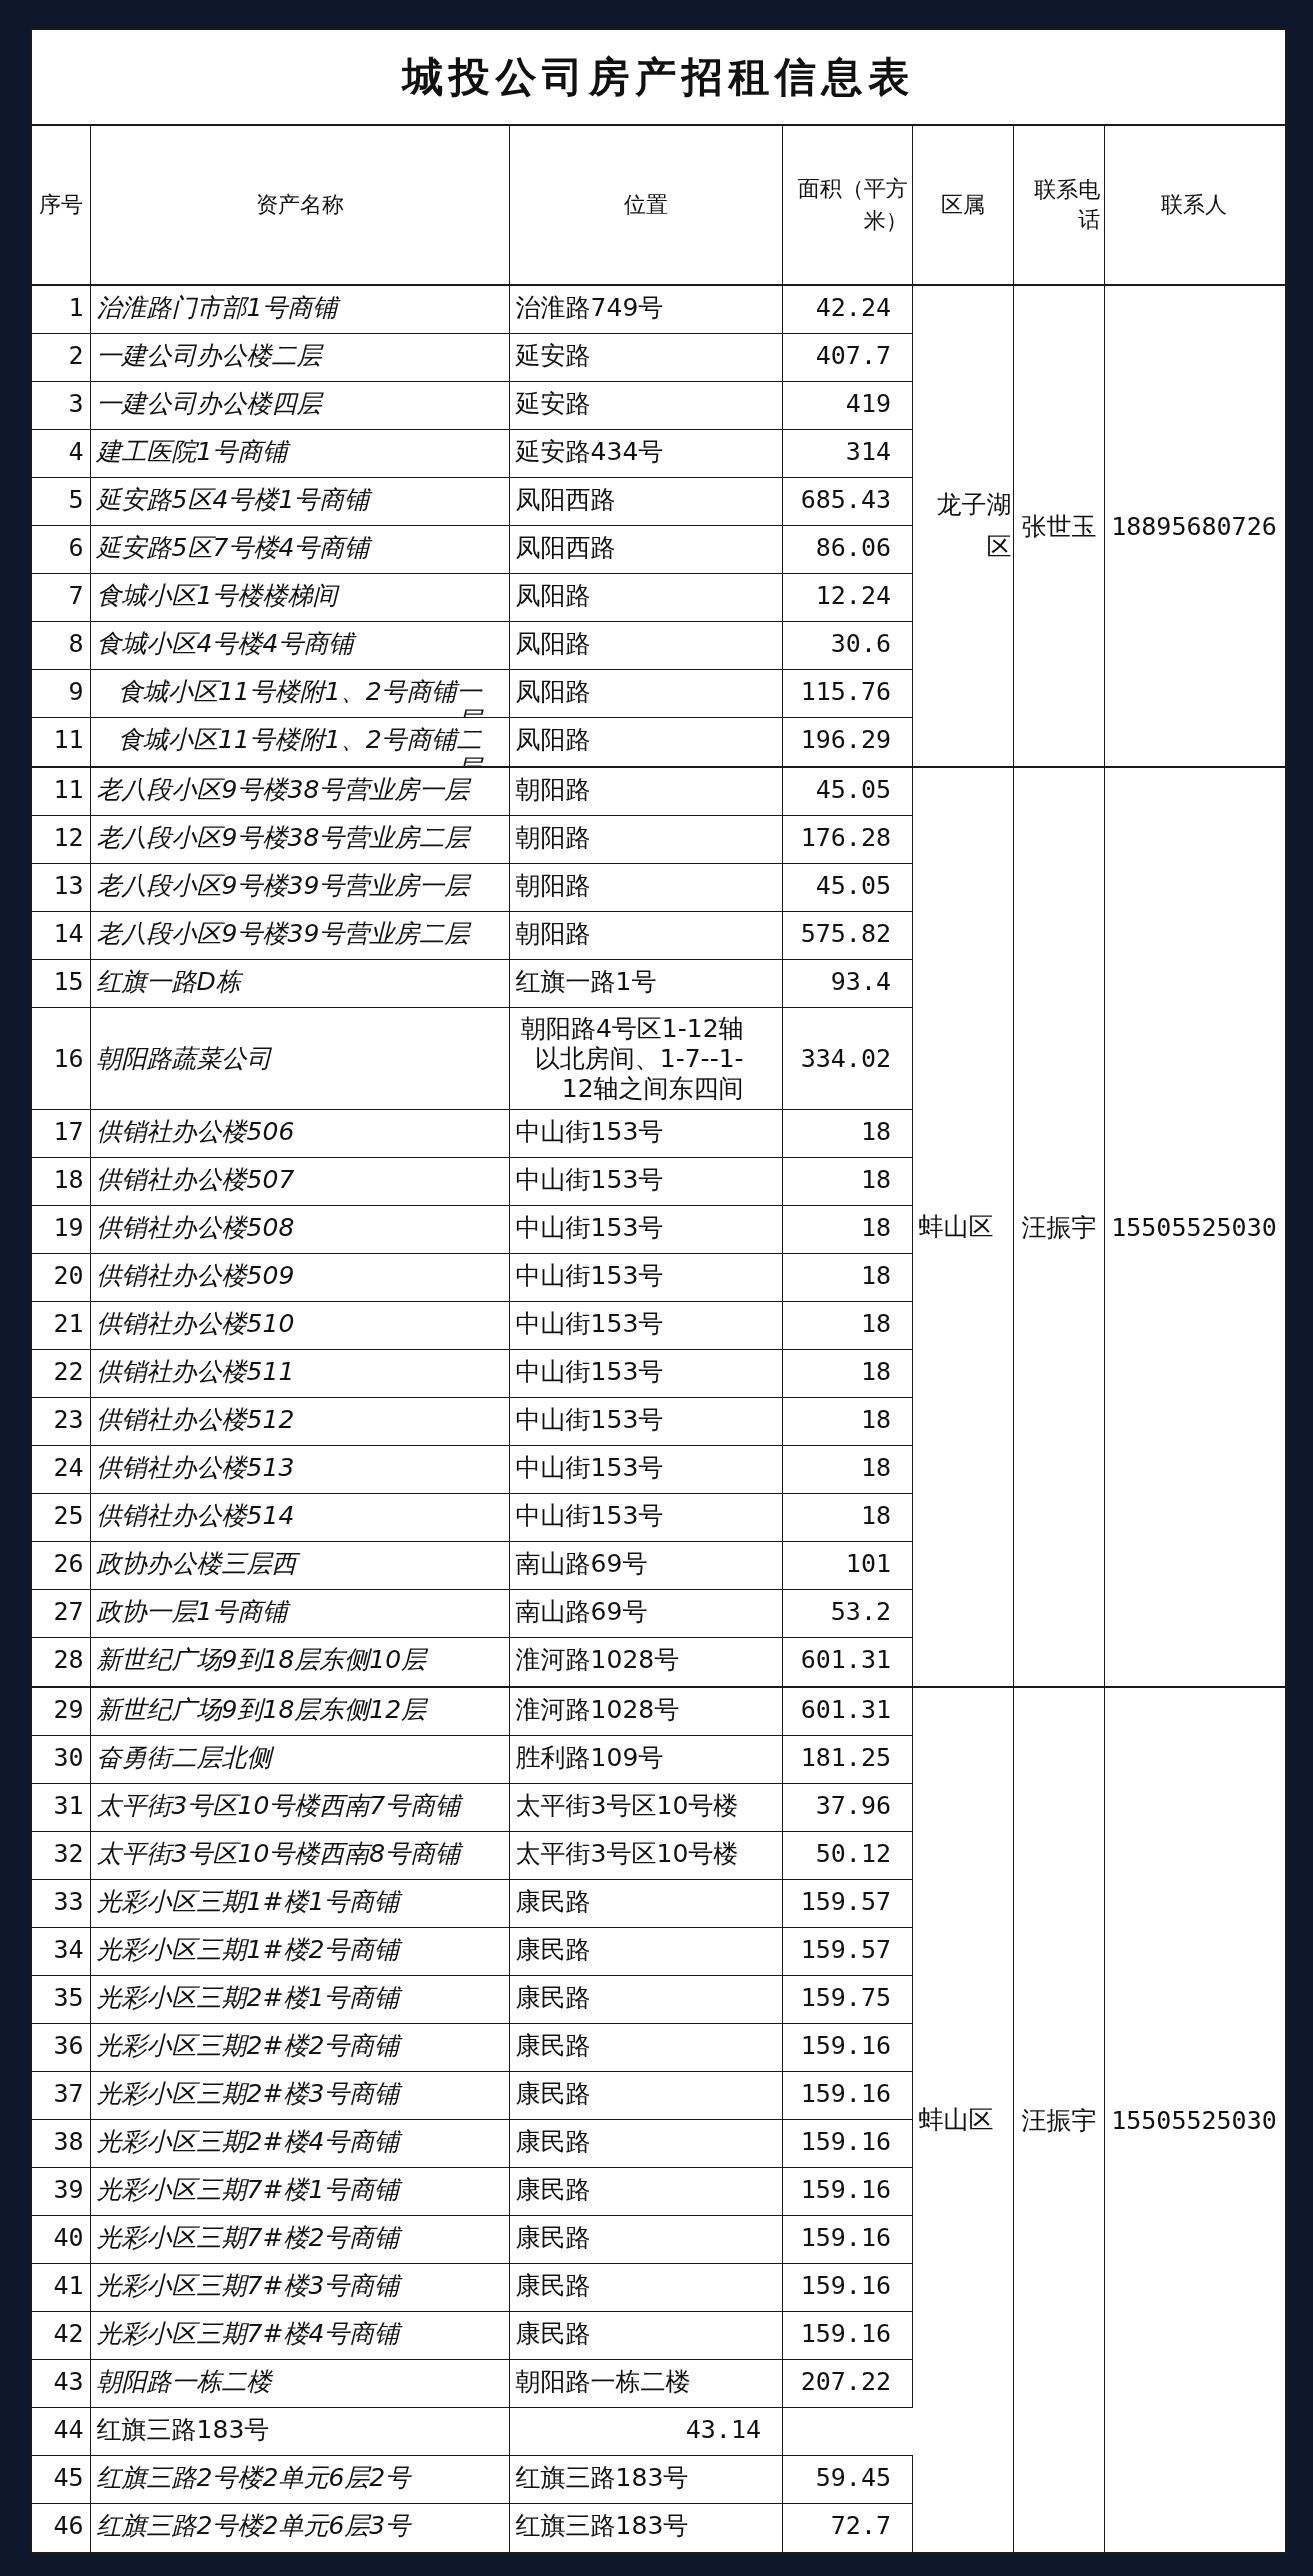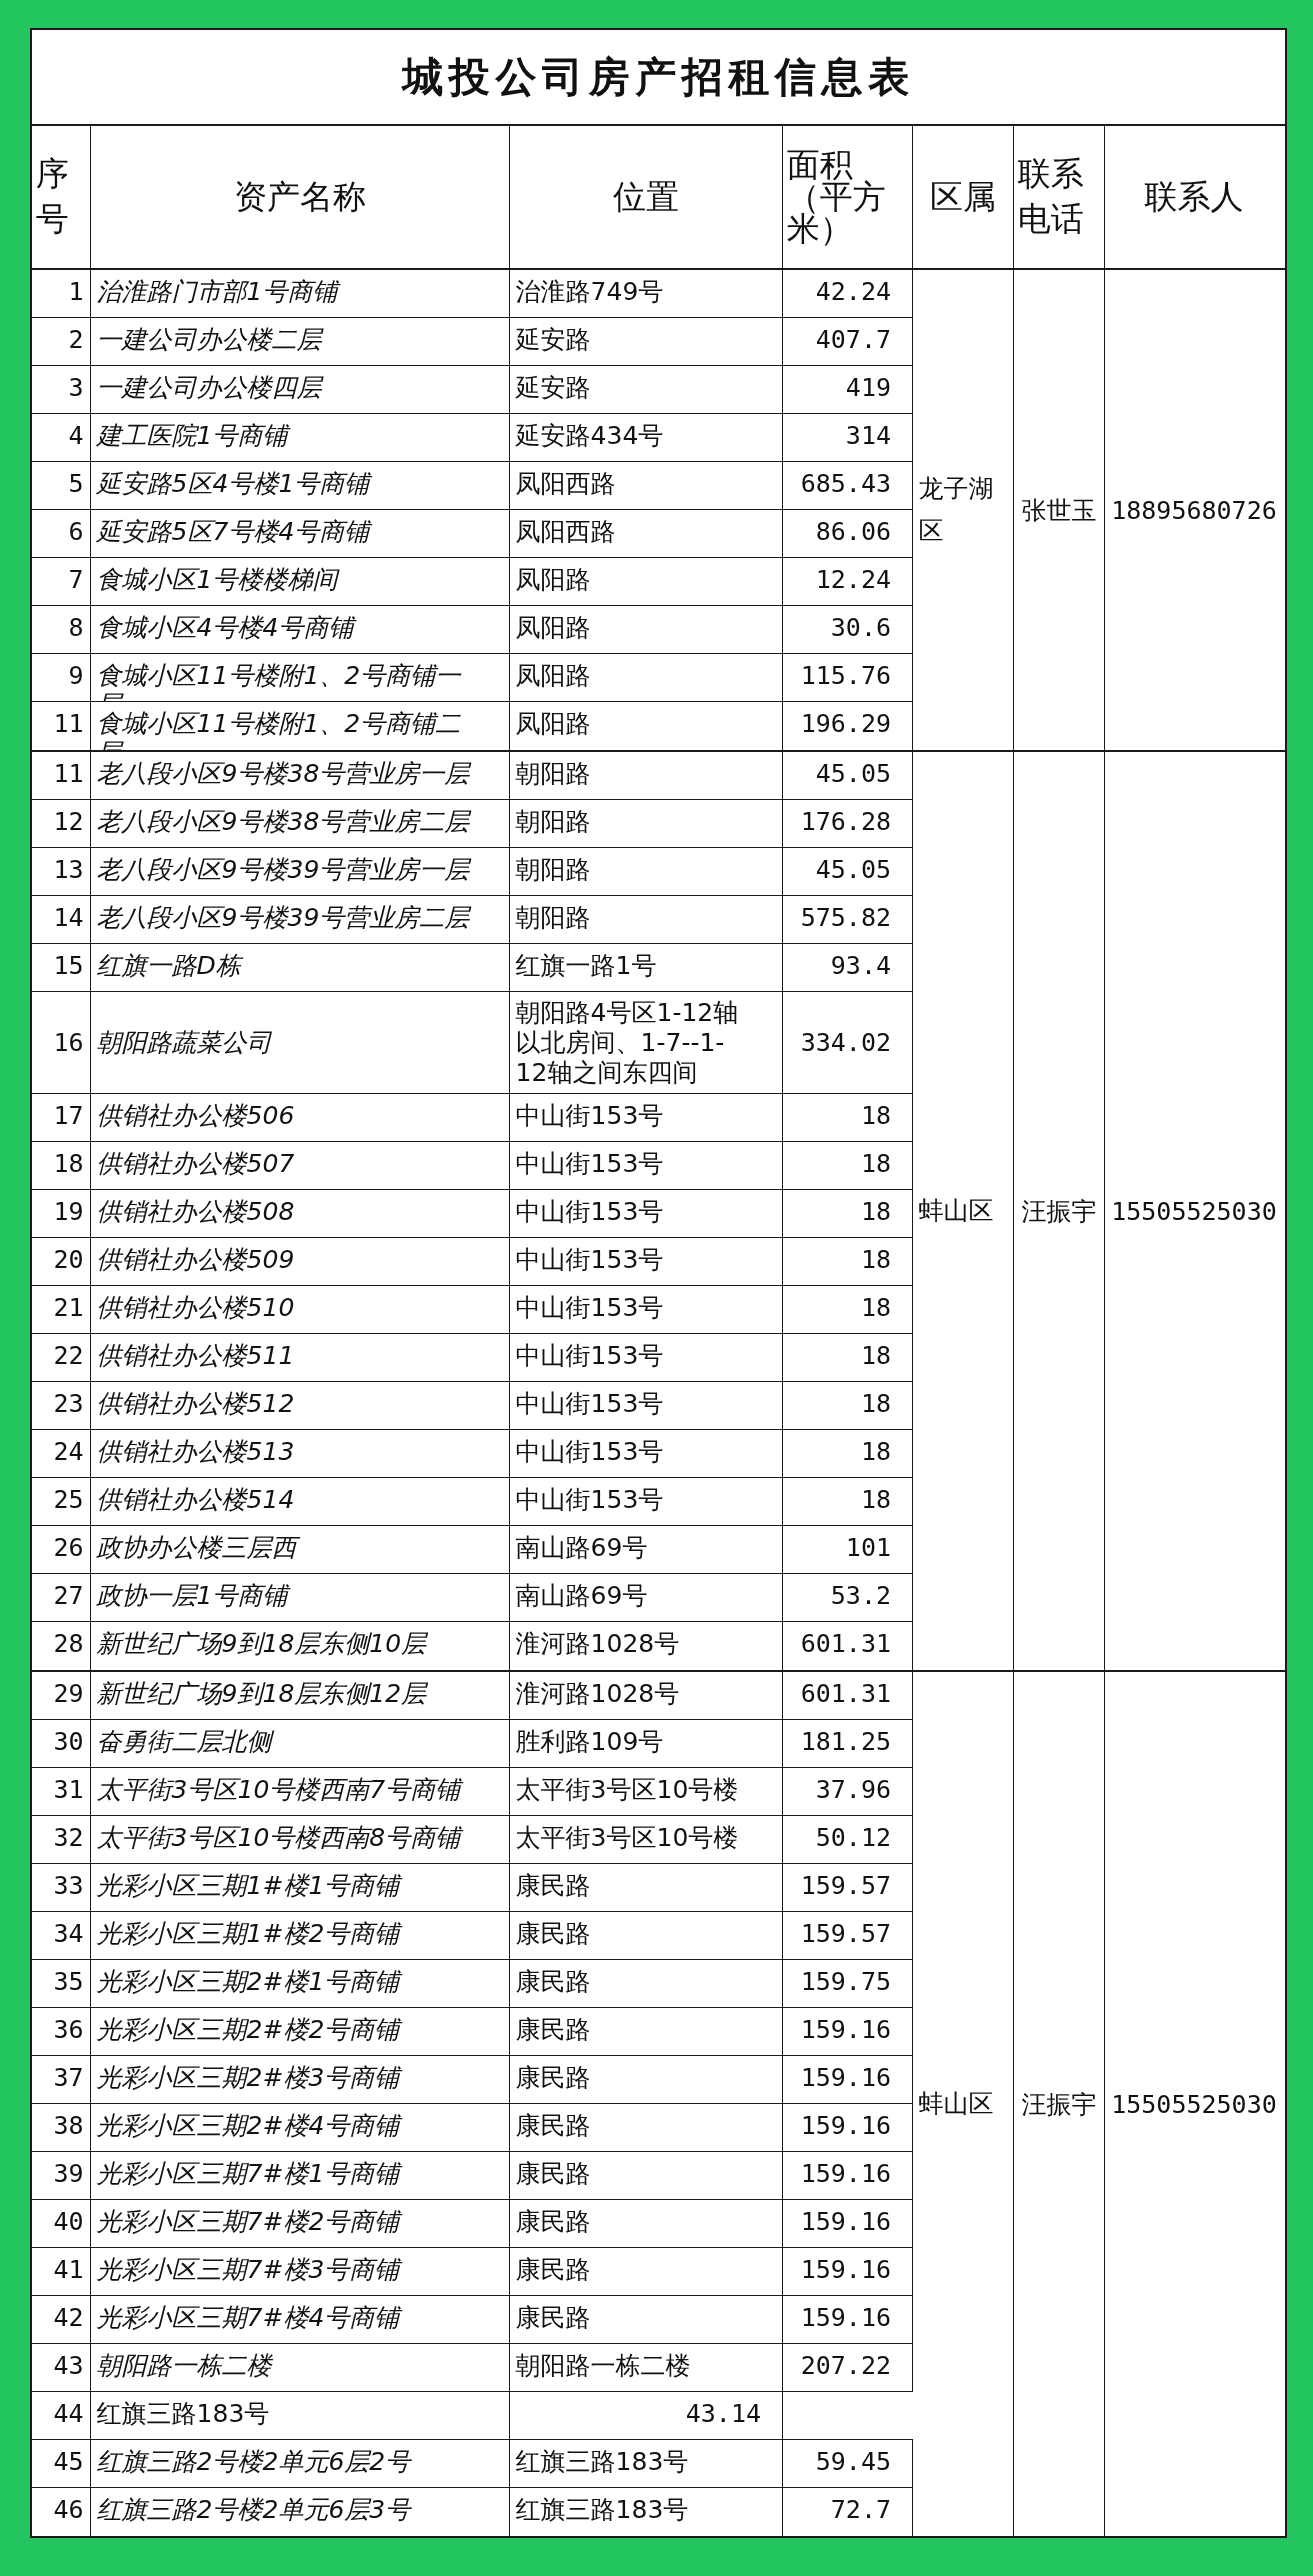--- a/index.html
+++ b/index.html
@@ -3,42 +3,42 @@
 <meta charset="utf-8">
 <style>
   * { margin:0; padding:0; box-sizing:border-box; }
   html,body { background:#ffffff; }
   body {
     width:1313px; height:2576px;
     font-family:"DejaVu Sans", sans-serif;
     color:#111111;
     position:relative;
   }
-  .page { width:1313px; height:2576px; position:relative; background:#22c55e; }
+  .page { width:1313px; height:2576px; position:relative; background:#0f172a;text-align:right; }
 
   .rent-table {
     position:absolute; left:30px; top:28px; width:1257px;
     border:2.8px solid #1a1a1a; background:#ffffff;
   }
 
   
   .title-row {
     height:96px; border-bottom:2.8px solid #1a1a1a;
     display:flex; align-items:center; justify-content:center;
   }
   .title-row .ttl {
     font-size:41px; font-weight:bold; letter-spacing:5.6px; white-space:nowrap;
   }
 
   
   .header-row {
     display:grid;
     grid-template-columns:59px 419px 273px 130px 101px 91px 178px;
-    height:144px; border-bottom:2.8px solid #1a1a1a;
-    font-size:33px;
+    height:160px; border-bottom:2.8px solid #1a1a1a;
+    font-size:22px;
   }
   .hcell {
     border-right:1.9px solid #1a1a1a;
     display:flex; align-items:center; justify-content:center;
     overflow:hidden; padding:0 3.7px;
   }
   .hcell:last-child { border-right:0; }
   .hcell.h-area { justify-content:flex-start; }
   .hcell.h-area .txt { max-width:121px; line-height:32px; }
 

